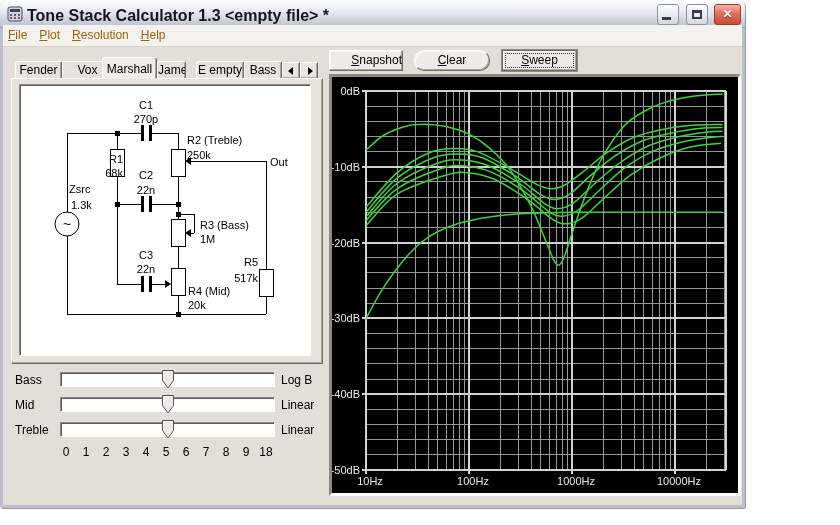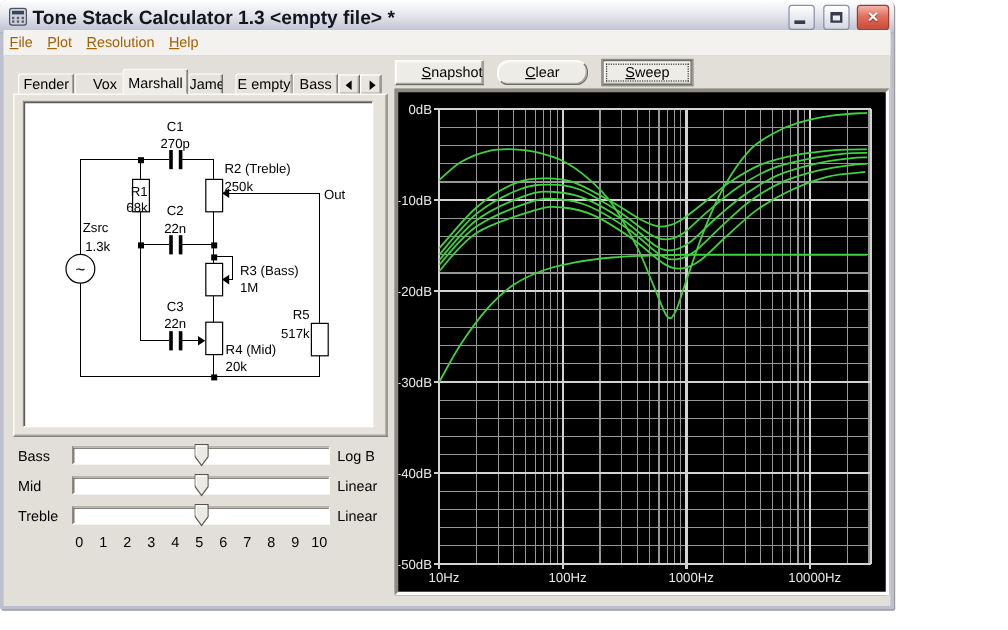--- a/index.html
+++ b/index.html
@@ -192,21 +192,21 @@
       <div class="scale-num" style="left: 53px; top: 445px;">0</div>
       <div class="scale-num" style="left: 73px; top: 445px;">1</div>
       <div class="scale-num" style="left: 93px; top: 445px;">2</div>
       <div class="scale-num" style="left: 113px; top: 445px;">3</div>
       <div class="scale-num" style="left: 133px; top: 445px;">4</div>
       <div class="scale-num" style="left: 153px; top: 445px;">5</div>
       <div class="scale-num" style="left: 173px; top: 445px;">6</div>
       <div class="scale-num" style="left: 193px; top: 445px;">7</div>
       <div class="scale-num" style="left: 213px; top: 445px;">8</div>
       <div class="scale-num" style="left: 233px; top: 445px;">9</div>
-      <div class="scale-num" style="left: 253px; top: 445px;">10</div>
+      <div class="scale-num" style="left: 253px; top: 445px;">18</div>
     </div>
 
   <div class="plotframe">
     <svg id="plot-svg" width="406" height="416">
         <rect x="0" y="0" width="406" height="416" fill="#000000"></rect>
         <clipPath id="gridclip">
           <rect x="34" y="14" width="360" height="379"></rect>
         </clipPath>
         <g stroke="#989898" stroke-width="1" shape-rendering="crispEdges">
           <line x1="34" y1="29.16" x2="394" y2="29.16"></line>

